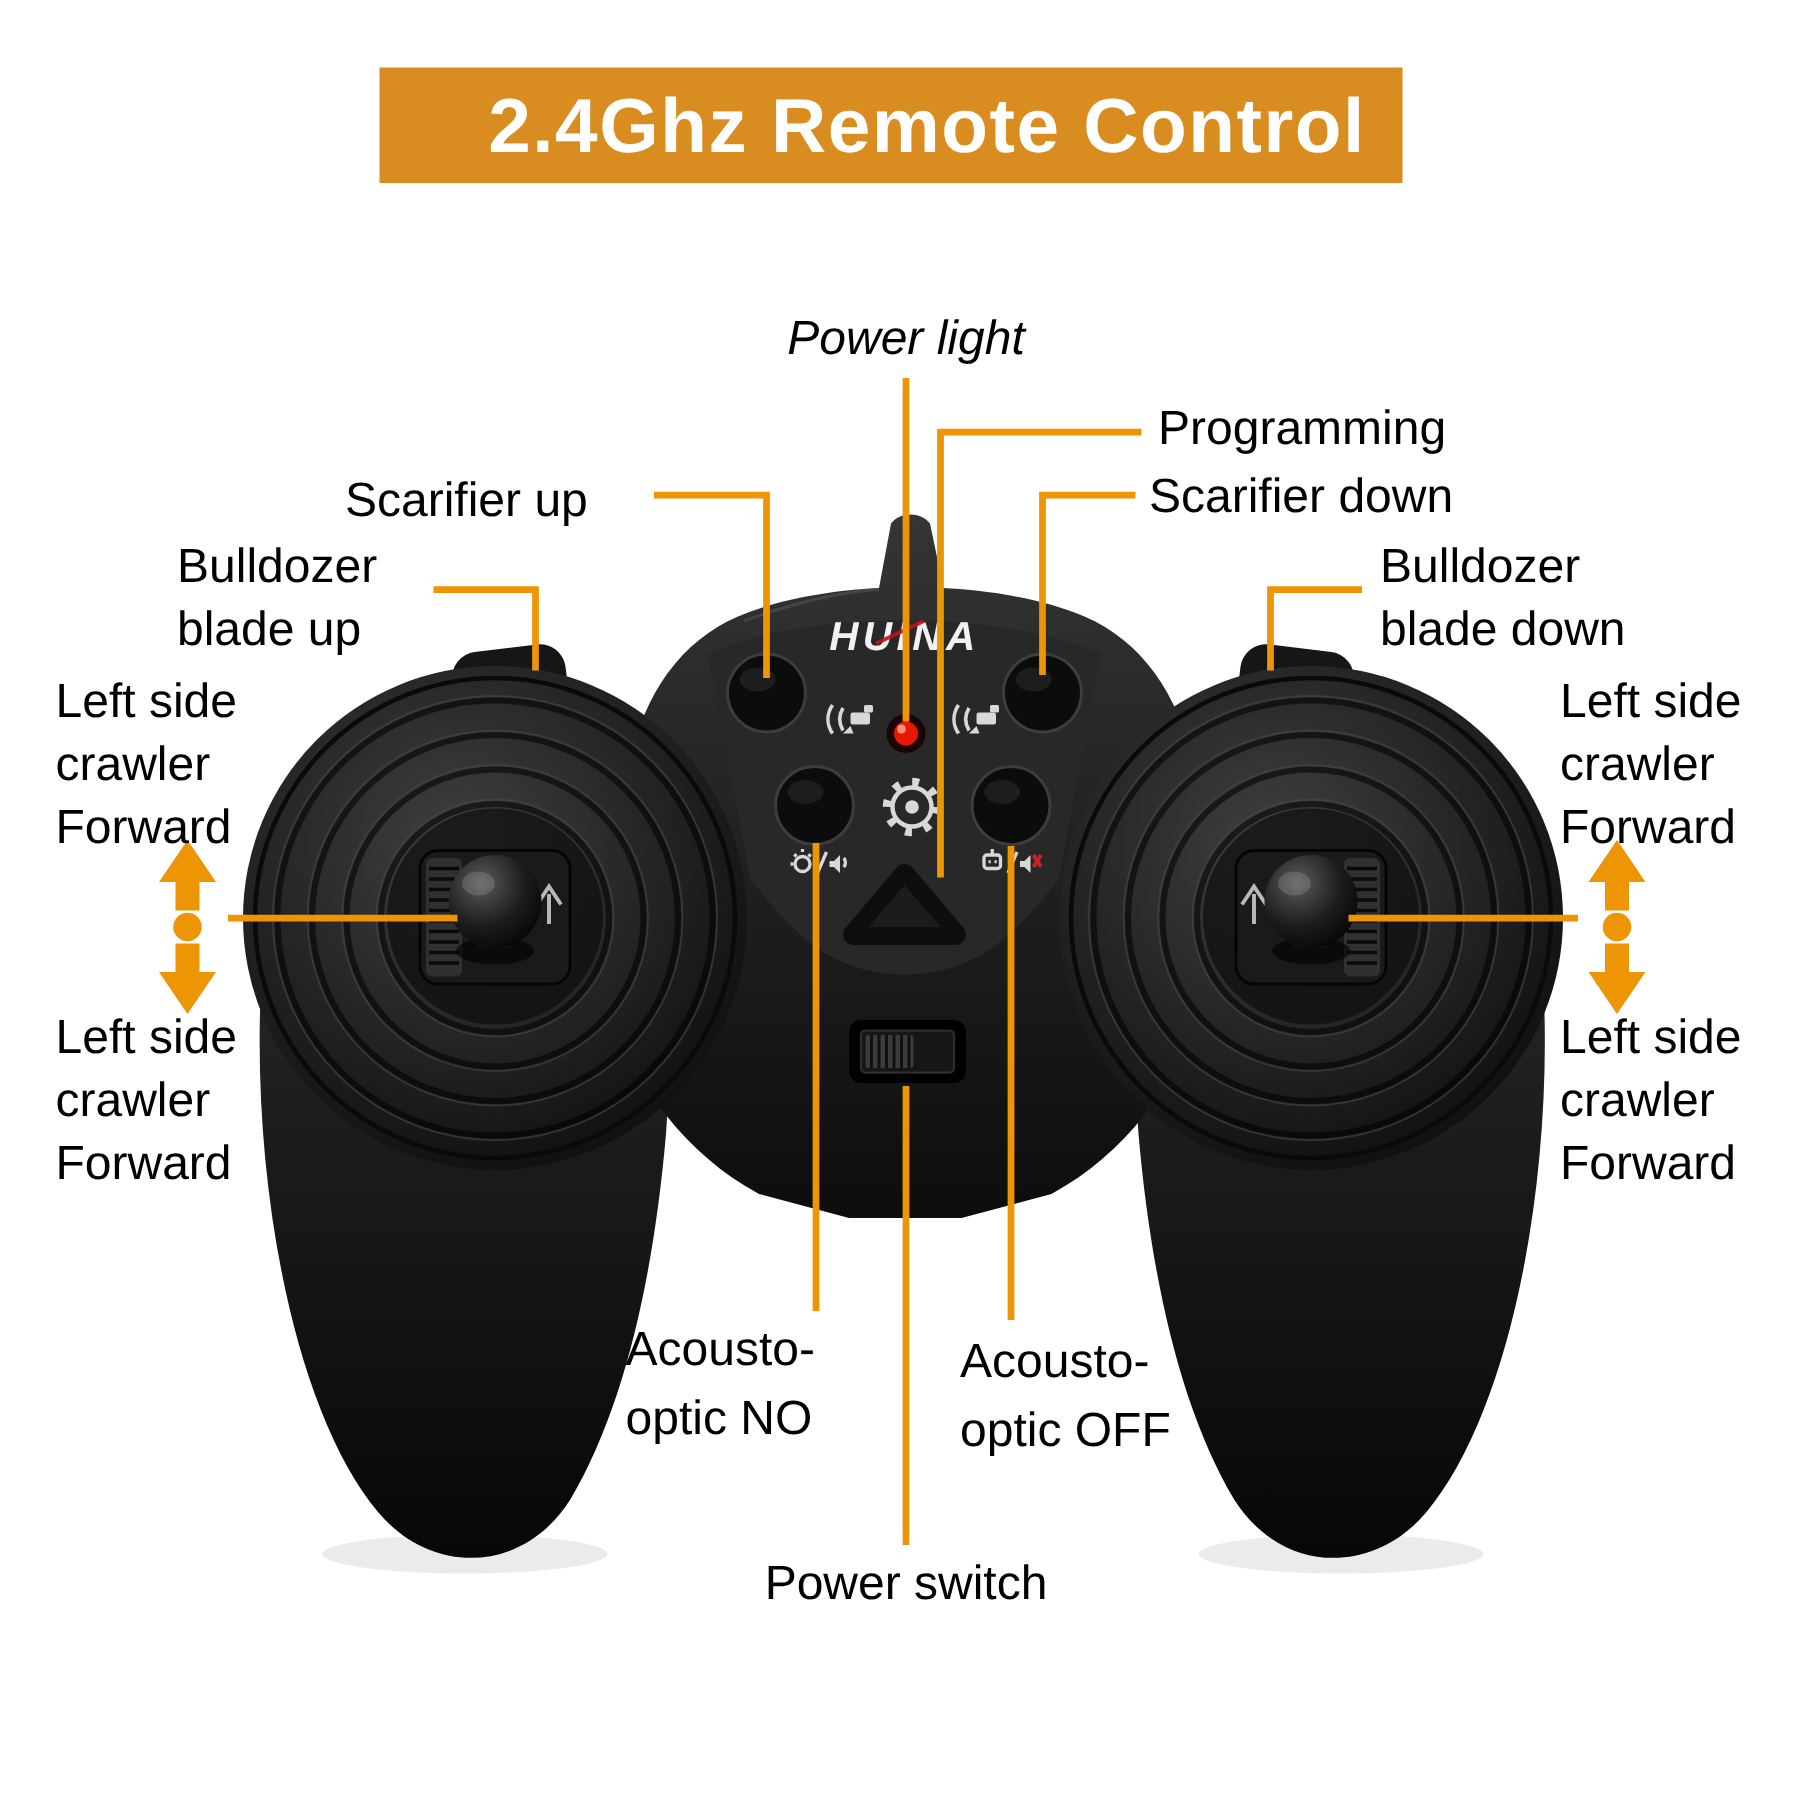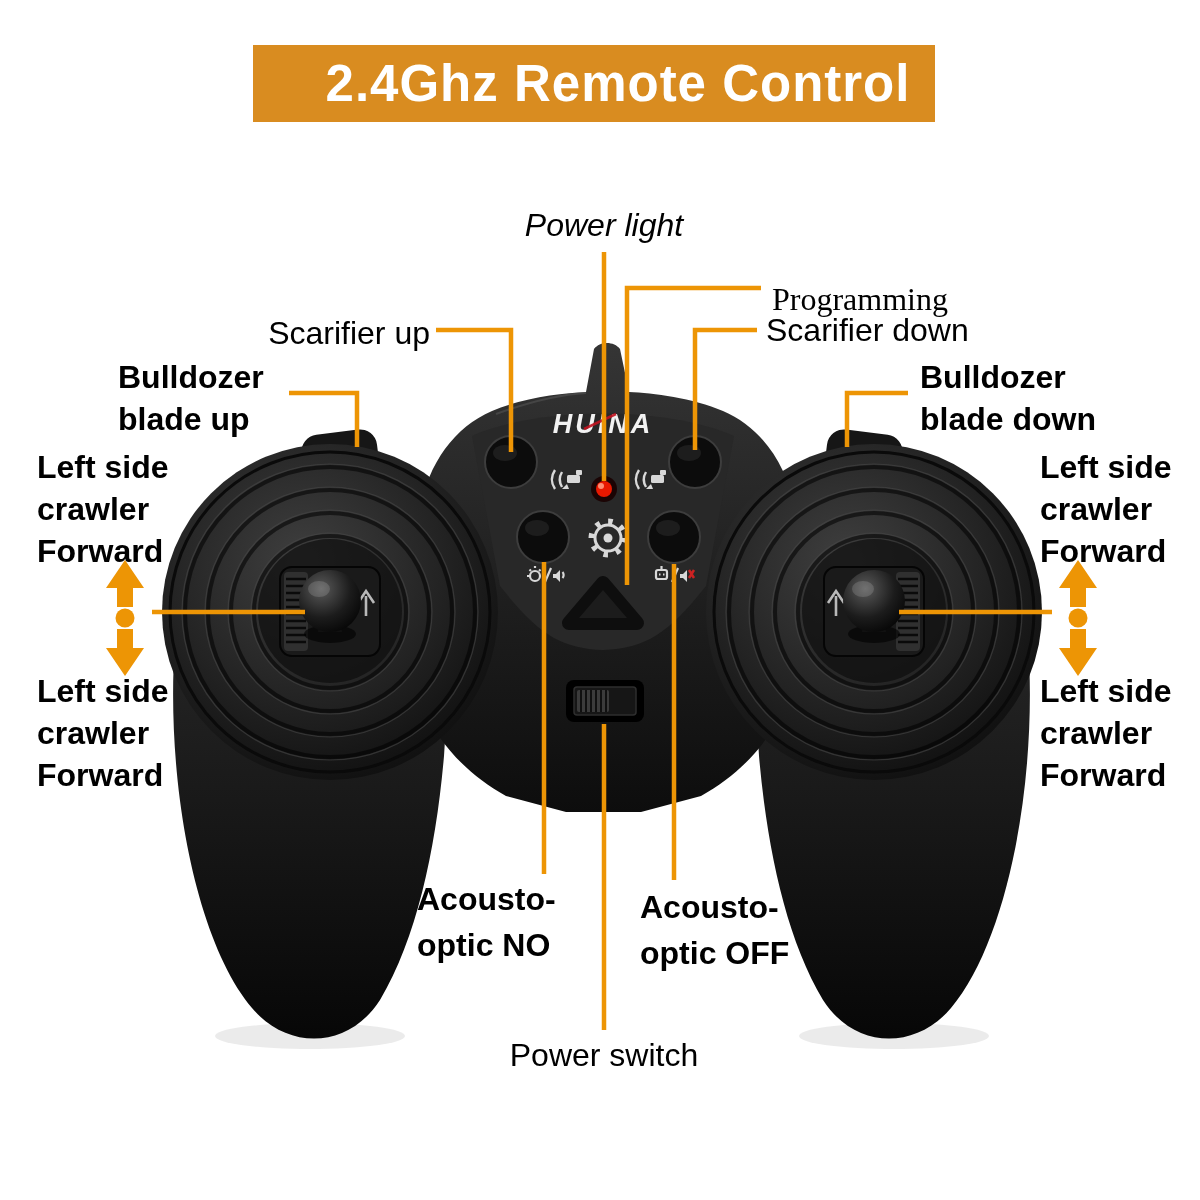--- a/index.html
+++ b/index.html
@@ -13,22 +13,22 @@
   .banner {
     position:absolute; left:253px; top:45px; width:682px; height:77px;
     background:#D98C20; display:flex; align-items:center; justify-content:center;
   }
   .banner span { color:#ffffff; font-size:51px; font-weight:700; letter-spacing:1px;margin-left:48px; }
   .label {
     position:absolute; font-size:32px; color:#000000;
     line-height:42px; white-space:nowrap;
   }
   .label.center { text-align:center; }
-  .label.right { text-align:right; }
-  .label .ln { display:block;font-weight:bold; }
+  .label.right { }
+  .label .ln { display:block; }
   .lh46 .ln { line-height:46px; }
 </style>
 </head>
 <body>
 
 <div class="stage">
 
   <svg class="art" width="1200" height="1200" viewBox="0 0 1200 1200">
     <defs>
       <radialGradient id="podGrad" cx="42%" cy="35%" r="75%">
@@ -219,21 +219,21 @@
     <use href="#dblArrowShape" transform="translate(125,618)" fill="#ED9505"></use>
     <use href="#dblArrowShape" transform="translate(1078,618)" fill="#ED9505"></use>
   </svg>
 
   <div class="banner">
     <span>2.4Ghz Remote Control</span>
   </div>
 
   <div class="label center" style="left:454px; top:204px; width:300px;font-style:italic;">Power light</div>
 
-  <div class="label" style="left:772px; top:278px;font-family:Liberation Serif, serif;">Programming</div>
+  <div class="label" style="left:772px; top:264px;">Programming</div>
 
   <div class="label right" style="left:230px; top:312px; width:200px;">Scarifier up</div>
 
   <div class="label" style="left:766px; top:309px;">Scarifier down</div>
 
   <div class="label" style="left:118px; top:356px;">
     <span class="ln">Bulldozer</span>
     <span class="ln">blade up</span>
   </div>
 

